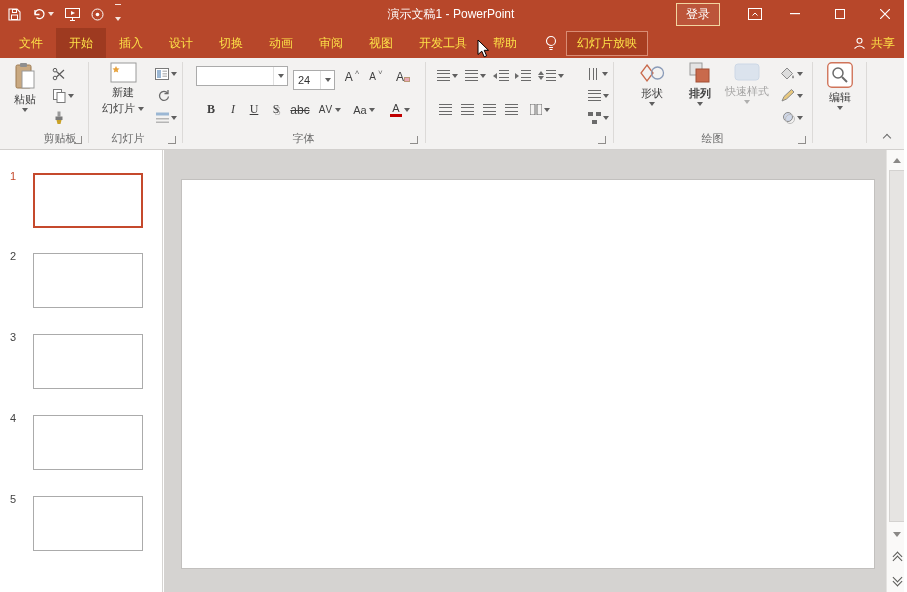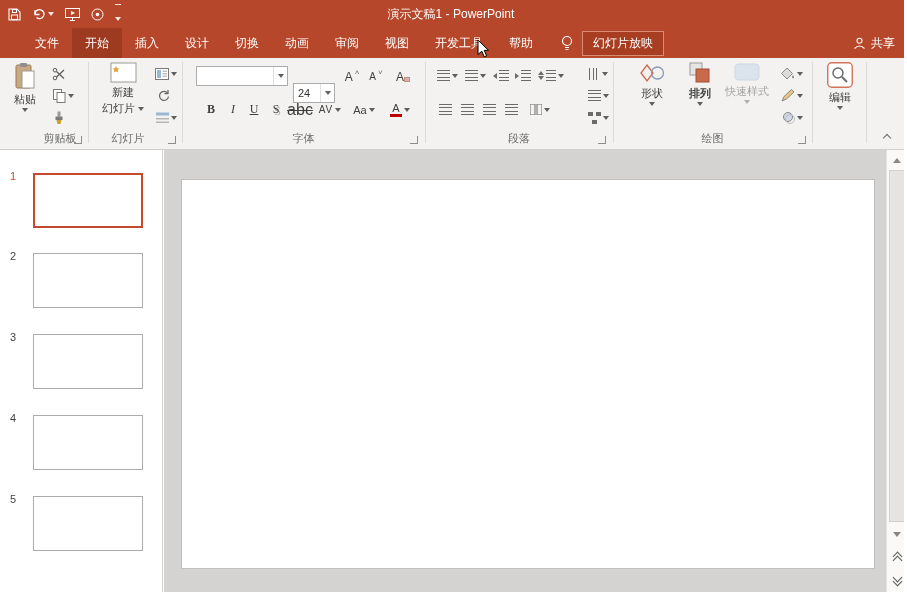--- a/index.html
+++ b/index.html
@@ -14,21 +14,21 @@
   .tb-right { position:absolute; right:0; top:0; height:28px; display:flex; align-items:stretch; }
   .signin { align-self:center; font-size:12px; padding:2px 9px; border:1px solid #F2D5A0; background:rgba(255,255,255,0.08); margin-right:18px; cursor:pointer; }
   .ribbon-display { width:34px; display:flex; align-items:center; justify-content:center; }
   .cap-btn { width:45px; display:flex; align-items:center; justify-content:center; font-size:12px; }
 
   .car { display:inline-block; width:0; height:0; border-left:3px solid transparent; border-right:3px solid transparent; border-top:4px solid #5f5f5f; }
   .car.white { border-top-color:#f6e4dd; }
   .custom-car { display:inline-block; border-top:1px solid #f6e4dd; padding-top:2px; }
 
   
-  .tabrow { position:absolute; left:0; top:28px; width:907px; height:30px; background:#B7472A; display:flex; align-items:stretch; padding-left:22px; color:#ffffff; font-size:12px; }
+  .tabrow { position:absolute; left:0; top:28px; width:907px; height:30px; background:#B7472A; display:flex; align-items:stretch; padding-left:6px; color:#fde047; font-size:12px; }
   .tab { padding:0 13px; line-height:30px; white-space:nowrap; cursor:pointer; }
   .tab.active { background:#9E3A20; }
   .bulb-wrap { display:flex; align-items:center; margin-left:14px; }
   .searchbox { align-self:center; margin-left:8px; padding:3px 10px; font-size:12px; background:#A83E21; border:1px solid #D98C74; white-space:nowrap; cursor:text; }
   .share-wrap { margin-left:auto; margin-right:12px; display:flex; align-items:center; gap:5px; cursor:pointer; }
 
   
   .ribbon { position:absolute; left:0; top:58px; width:907px; height:92px; background:#F3F2F1; border-bottom:1px solid #D2D0CE; font-size:11px; color:#3f3f3f; }
   .vsep { position:absolute; top:4px; bottom:6px; width:1px; background:#DCDAD8; }
   .grouplabel { position:absolute; bottom:3px; font-size:11px; color:#6a6a6a; text-align:center; white-space:nowrap; }
@@ -99,20 +99,44 @@
       </span>
       <span class="qat-btn">
         <svg width="13" height="13" viewBox="0 0 13 13">
             <circle cx="6.5" cy="6.5" r="5.5" fill="none" stroke="#fff"></circle>
             <circle cx="6.5" cy="6.5" r="1.8" fill="#fff"></circle>
           </svg>
       </span>
       <span class="qat-btn custom-car"><span class="car white"></span></span>
     </div>
     <div class="title-text">演示文稿1 - PowerPoint</div>
+    <div class="tb-right">
+      <span class="signin">登录</span>
+      <span class="ribbon-display">
+        <svg width="14" height="12" viewBox="0 0 14 12">
+            <rect x="0.5" y="0.5" width="13" height="11" fill="none" stroke="#fff"></rect>
+            <path d="M4.5 7.5 L7 5 L9.5 7.5" fill="none" stroke="#fff"></path>
+          </svg>
+      </span>
+      <span class="cap-btn">
+        <svg width="10" height="2">
+            <rect width="10" height="1.2" fill="#fff"></rect>
+          </svg>
+      </span>
+      <span class="cap-btn">
+        <svg width="10" height="10">
+            <rect x="0.5" y="0.5" width="9" height="9" fill="none" stroke="#fff"></rect>
+          </svg>
+      </span>
+      <span class="cap-btn">
+        <svg width="10" height="10">
+            <path d="M0 0 L10 10 M10 0 L0 10" stroke="#fff" stroke-width="1.2"></path>
+          </svg>
+      </span>
+    </div>
   </div>
 
   <div class="tabrow">
     <span class="tab">文件</span>
     <span class="tab active">开始</span>
     <span class="tab">插入</span>
     <span class="tab">设计</span>
     <span class="tab">切换</span>
     <span class="tab">动画</span>
     <span class="tab">审阅</span>
@@ -217,21 +241,21 @@
     <div class="grouplabel" style="left:88px; width:80px;">幻灯片</div>
     <span class="launcher" style="left:168px;"></span>
     <div class="vsep" style="left:182px;"></div>
 
     <div class="combo" style="left:196px; top:8px; width:92px;">
       <span class="val"></span>
       <span class="dd">
           <span class="car"></span>
         </span>
     </div>
-    <div class="combo" style="left:293px; top:25px; width:42px;align-items:center;">
+    <div class="combo" style="left:293px; top:12px; width:42px;align-items:center;">
       <span class="val">24</span>
       <span class="dd">
           <span class="car"></span>
         </span>
     </div>
     <span class="smallbtn" style="left:341px; top:9px;">
       <span class="glyph" style="font-size:12px;">A</span>
         <span style="font-size:8px; color:#6b6b6b; margin-top:-8px;">˄</span>
     </span>
     <span class="smallbtn" style="left:365px; top:9px;">
@@ -248,21 +272,21 @@
     <span class="smallbtn" style="left:222px; top:42px;">
         <span class="glyph" style="font-style:italic; font-family:'Liberation Serif',serif;">I</span>
       </span>
     <span class="smallbtn" style="left:243px; top:42px;">
         <span class="glyph" style="text-decoration:underline; font-family:'Liberation Serif',serif;">U</span>
       </span>
     <span class="smallbtn" style="left:265px; top:42px;">
         <span class="glyph" style="font-family:'Liberation Serif',serif; text-shadow:1.5px 1.5px 0 #b5b5b5;">S</span>
       </span>
     <span class="smallbtn" style="left:287px; top:42px; width:26px;">
-        <span class="glyph" style="font-size:16px; text-decoration:line-through;">abc</span>
+        <span class="glyph" style="font-size:12px; text-decoration:line-through;">abc</span>
       </span>
     <span class="smallbtn" style="left:315px; top:42px; width:30px;">
         <span class="glyph" style="font-size:10px; letter-spacing:1px;">AV</span>
         <span class="car"></span>
       </span>
     <span class="smallbtn" style="left:349px; top:42px; width:30px;">
         <span class="glyph" style="font-size:11px;">Aa</span>
         <span class="car"></span>
       </span>
     <span class="smallbtn" style="left:385px; top:42px; width:30px;">
@@ -328,21 +352,20 @@
     <span class="smallbtn" style="left:500px; top:42px;">
         <span class="ic-lines"></span>
       </span>
     <span class="smallbtn" style="left:526px; top:42px; width:28px;">
       <svg width="12" height="11" viewBox="0 0 12 11">
           <rect x="0" y="0" width="5" height="11" fill="none" stroke="#6b6b6b"></rect>
           <rect x="7" y="0" width="5" height="11" fill="none" stroke="#6b6b6b"></rect>
         </svg>
       <span class="car"></span>
     </span>
-    <div class="grouplabel" style="left:425px; width:188px;">段落</div>
     <span class="launcher" style="left:598px;"></span>
     <div class="vsep" style="left:613px;"></div>
 
     <div class="bigbtn" style="left:630px; top:4px; width:44px;">
       <svg width="26" height="22" viewBox="0 0 26 22">
           <path d="M8 3 L14 11 L8 19 L2 11 Z" fill="none" stroke="#C96A4C" stroke-width="1.3"></path>
           <circle cx="18.5" cy="11" r="6" fill="none" stroke="#8A9BB8" stroke-width="1.3"></circle>
         </svg>
       <span class="lbl">
           <span>形状</span>

